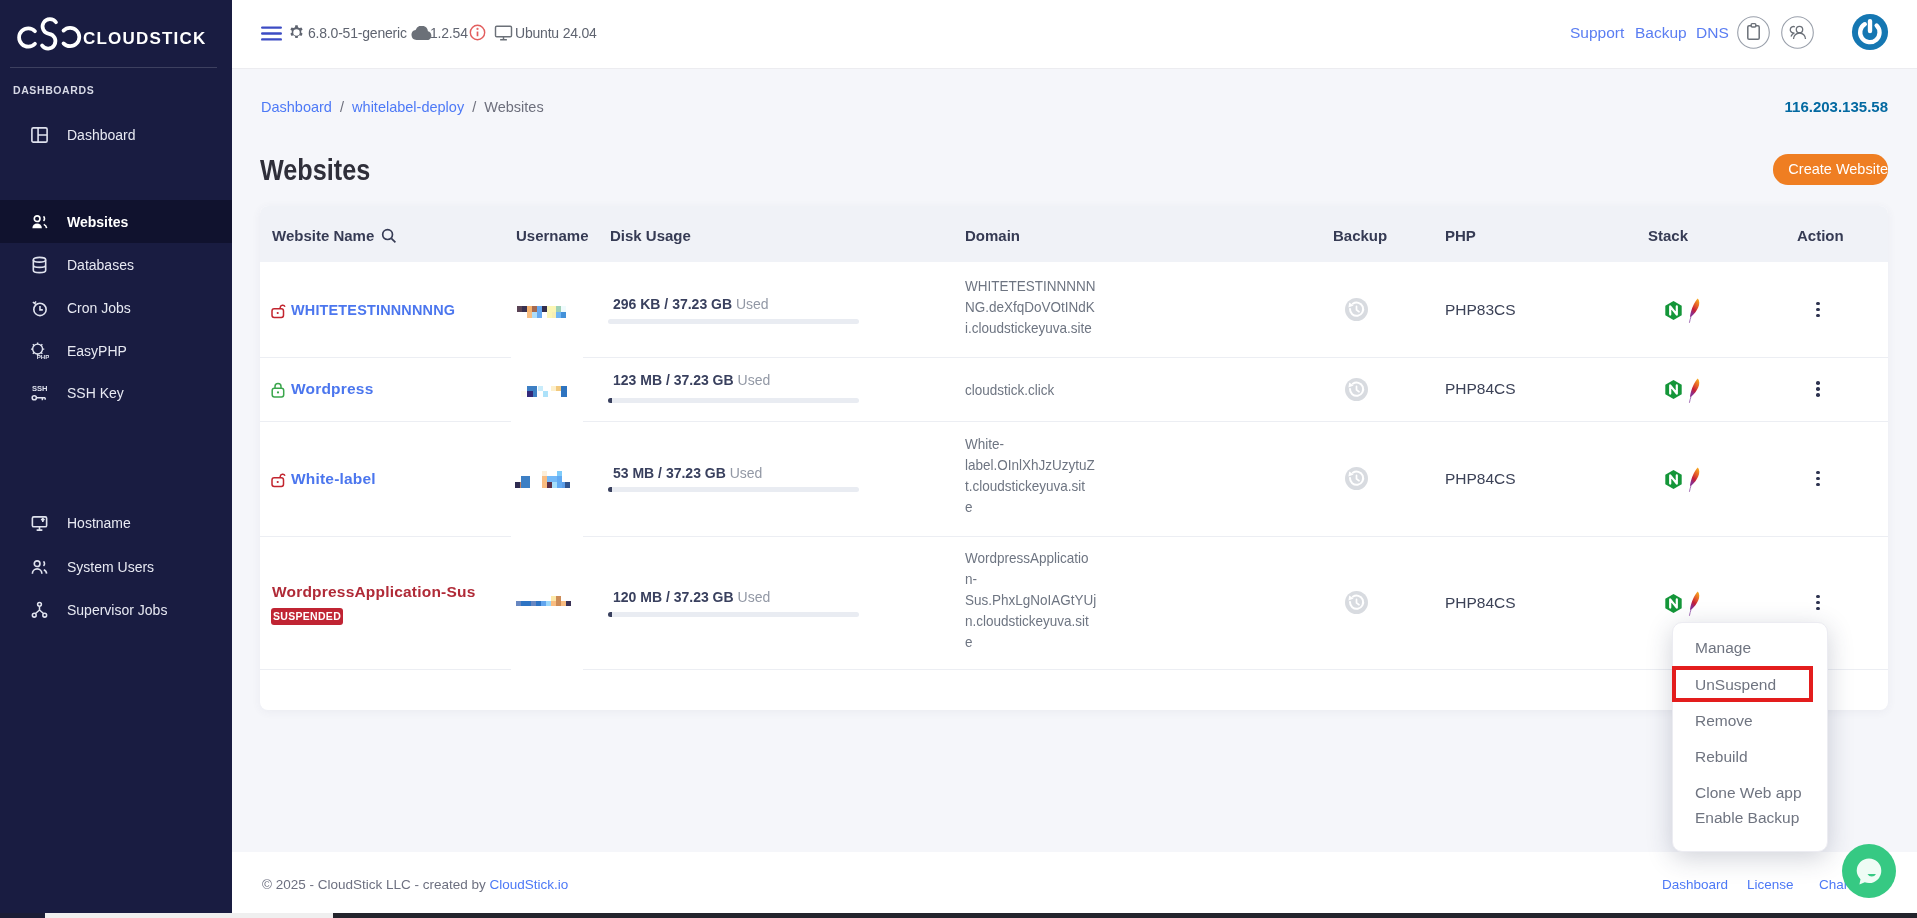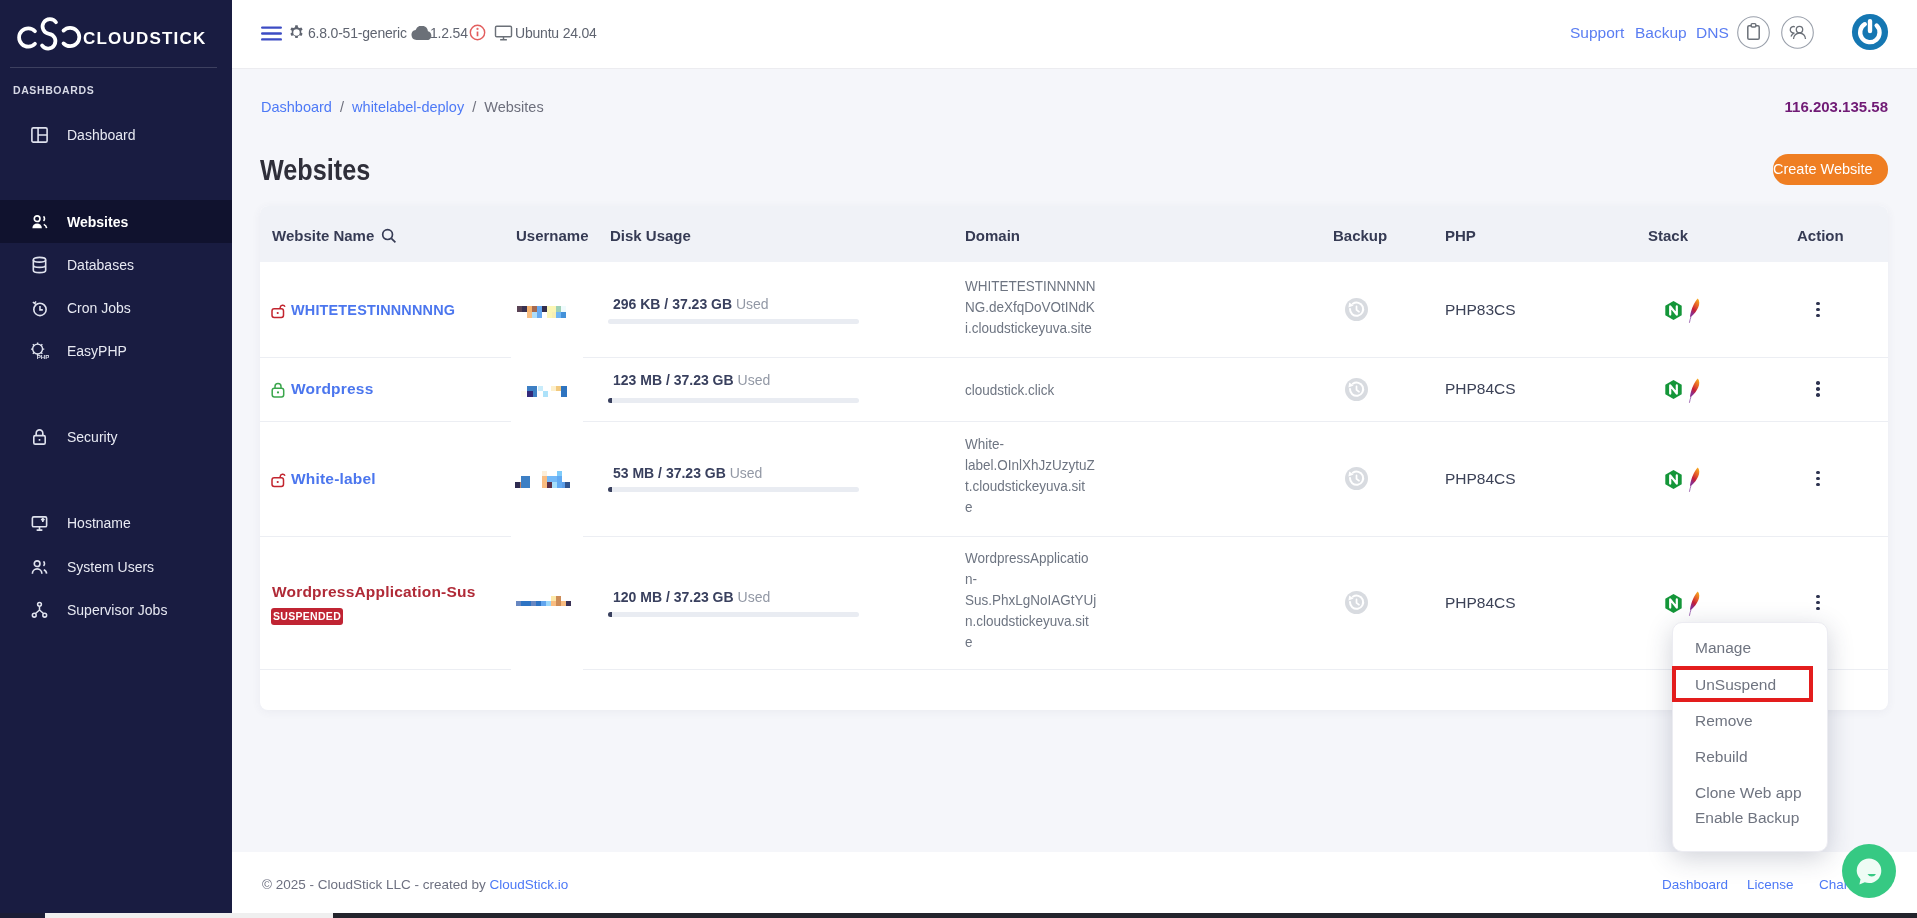--- a/index.html
+++ b/index.html
@@ -136,27 +136,27 @@
       <span class="txt">Cron Jobs</span>
     </div>
     <div class="mi" style="top:329px;">
       <svg class="ico" viewBox="0 0 20 20" fill="none" stroke="#dfe2ee" stroke-width="1.5">
         <circle cx="8" cy="8" r="5.2"></circle>
         <path d="M8 1 V3 M8 13 V15 M1 8 H3 M13 8 H15 M3 3 L4.6 4.6 M11.4 11.4 L13 13 M13 3 L11.4 4.6 M4.6 11.4 L3 13"></path>
         <text x="7" y="18.5" fill="#dfe2ee" stroke="none" font-size="6.5" font-weight="bold" font-family="Liberation Sans, sans-serif">PHP</text>
       </svg>
       <span class="txt">EasyPHP</span>
     </div>
-    <div class="mi" style="top:415px;">
-      <svg class="ico" viewBox="0 0 20 20" fill="none" stroke="#dfe2ee" stroke-width="1.7">
-        <rect x="4" y="8.5" width="12" height="9" rx="1.5"></rect>
-        <path d="M6.5 8.5 V6 a3.5 3.5 0 0 1 7 0 V8.5"></path>
-        <path d="M10 12 V14"></path>
-      </svg>
-      <span class="txt">Security</span>
+    <div class="mi" style="top:371.5px;">
+      <svg class="ico" viewBox="0 0 20 20" fill="none" stroke="#dfe2ee" stroke-width="1.6">
+        <text x="2" y="8" fill="#dfe2ee" stroke="none" font-size="8" font-weight="bold" font-family="Liberation Sans, sans-serif">SSH</text>
+        <circle cx="4.5" cy="15" r="2.2"></circle>
+        <path d="M6.7 15 H16 M13 15 V17.5 M16 15 V17"></path>
+      </svg>
+      <span class="txt">SSH Key</span>
     </div>
     <div class="mi" style="top:545px;">
       <svg class="ico" viewBox="0 0 20 20" fill="none" stroke="#dfe2ee" stroke-width="1.7">
         <circle cx="7.5" cy="6.5" r="3"></circle>
         <path d="M2.5 17 a5 5 0 0 1 10 0"></path>
         <path d="M14.2 4.2 a3 3 0 0 1 0 4.6 M14.5 12.8 a5 5 0 0 1 3 4.2"></path>
       </svg>
       <span class="txt">System Users</span>
     </div>
     <div class="mi" style="top:501.5px;">
@@ -175,23 +175,23 @@
         <path d="M10 6 V10 M10 10 L5.5 14 M10 10 L14.5 14"></path>
       </svg>
       <span class="txt">Supervisor Jobs</span>
     </div>
   </div>
   <div id="footer"></div>
 
   <div class="abs" style="left:261px; top:99px; font-size:14.5px; color:#6d6f7c;text-align:right;">
     <span class="bluelink">Dashboard</span> &nbsp;/&nbsp; <span class="bluelink">whitelabel-deploy</span> &nbsp;/&nbsp; <span>Websites</span>
   </div>
-  <div class="abs" style="left:1688px; top:98px; width:200px; text-align:right; font-size:15px; font-weight:bold; color:#701a75;">116.203.135.58</div>
+  <div class="abs" style="left:1688px; top:98px; width:200px; text-align:right; font-size:15px; font-weight:bold; color:#0369a1;">116.203.135.58</div>
   <div class="abs" style="left:260px; top:153px; font-size:30px; font-weight:bold; color:#2f2f3a; transform:scaleX(0.84); transform-origin:left;">Websites</div>
-  <div class="abs" style="left:1773px; top:154px; width:115px; height:31px; background:#ef7e22; border-radius:15px; color:#fff; font-size:14.5px; text-align:left; line-height:31px;">Create Website</div>
+  <div class="abs" style="left:1773px; top:154px; width:115px; height:31px; background:#ef7e22; border-radius:15px; color:#fff; font-size:14.5px; text-align:right; line-height:31px;">Create Website</div>
 
   <div id="card">
     <div id="cardhead"></div>
     <span class="th" style="left:12px;">Website Name</span>
     <svg class="abs" style="left:121px; top:22px;" width="16" height="16" viewBox="0 0 17 17" fill="none" stroke="#363b54" stroke-width="1.8">
       <circle cx="7" cy="7" r="5.2"></circle>
       <path d="M11 11 L15.3 15.3"></path>
     </svg>
     <span class="th" style="left:256px;">Username</span>
     <span class="th" style="left:350px;">Disk Usage</span>

